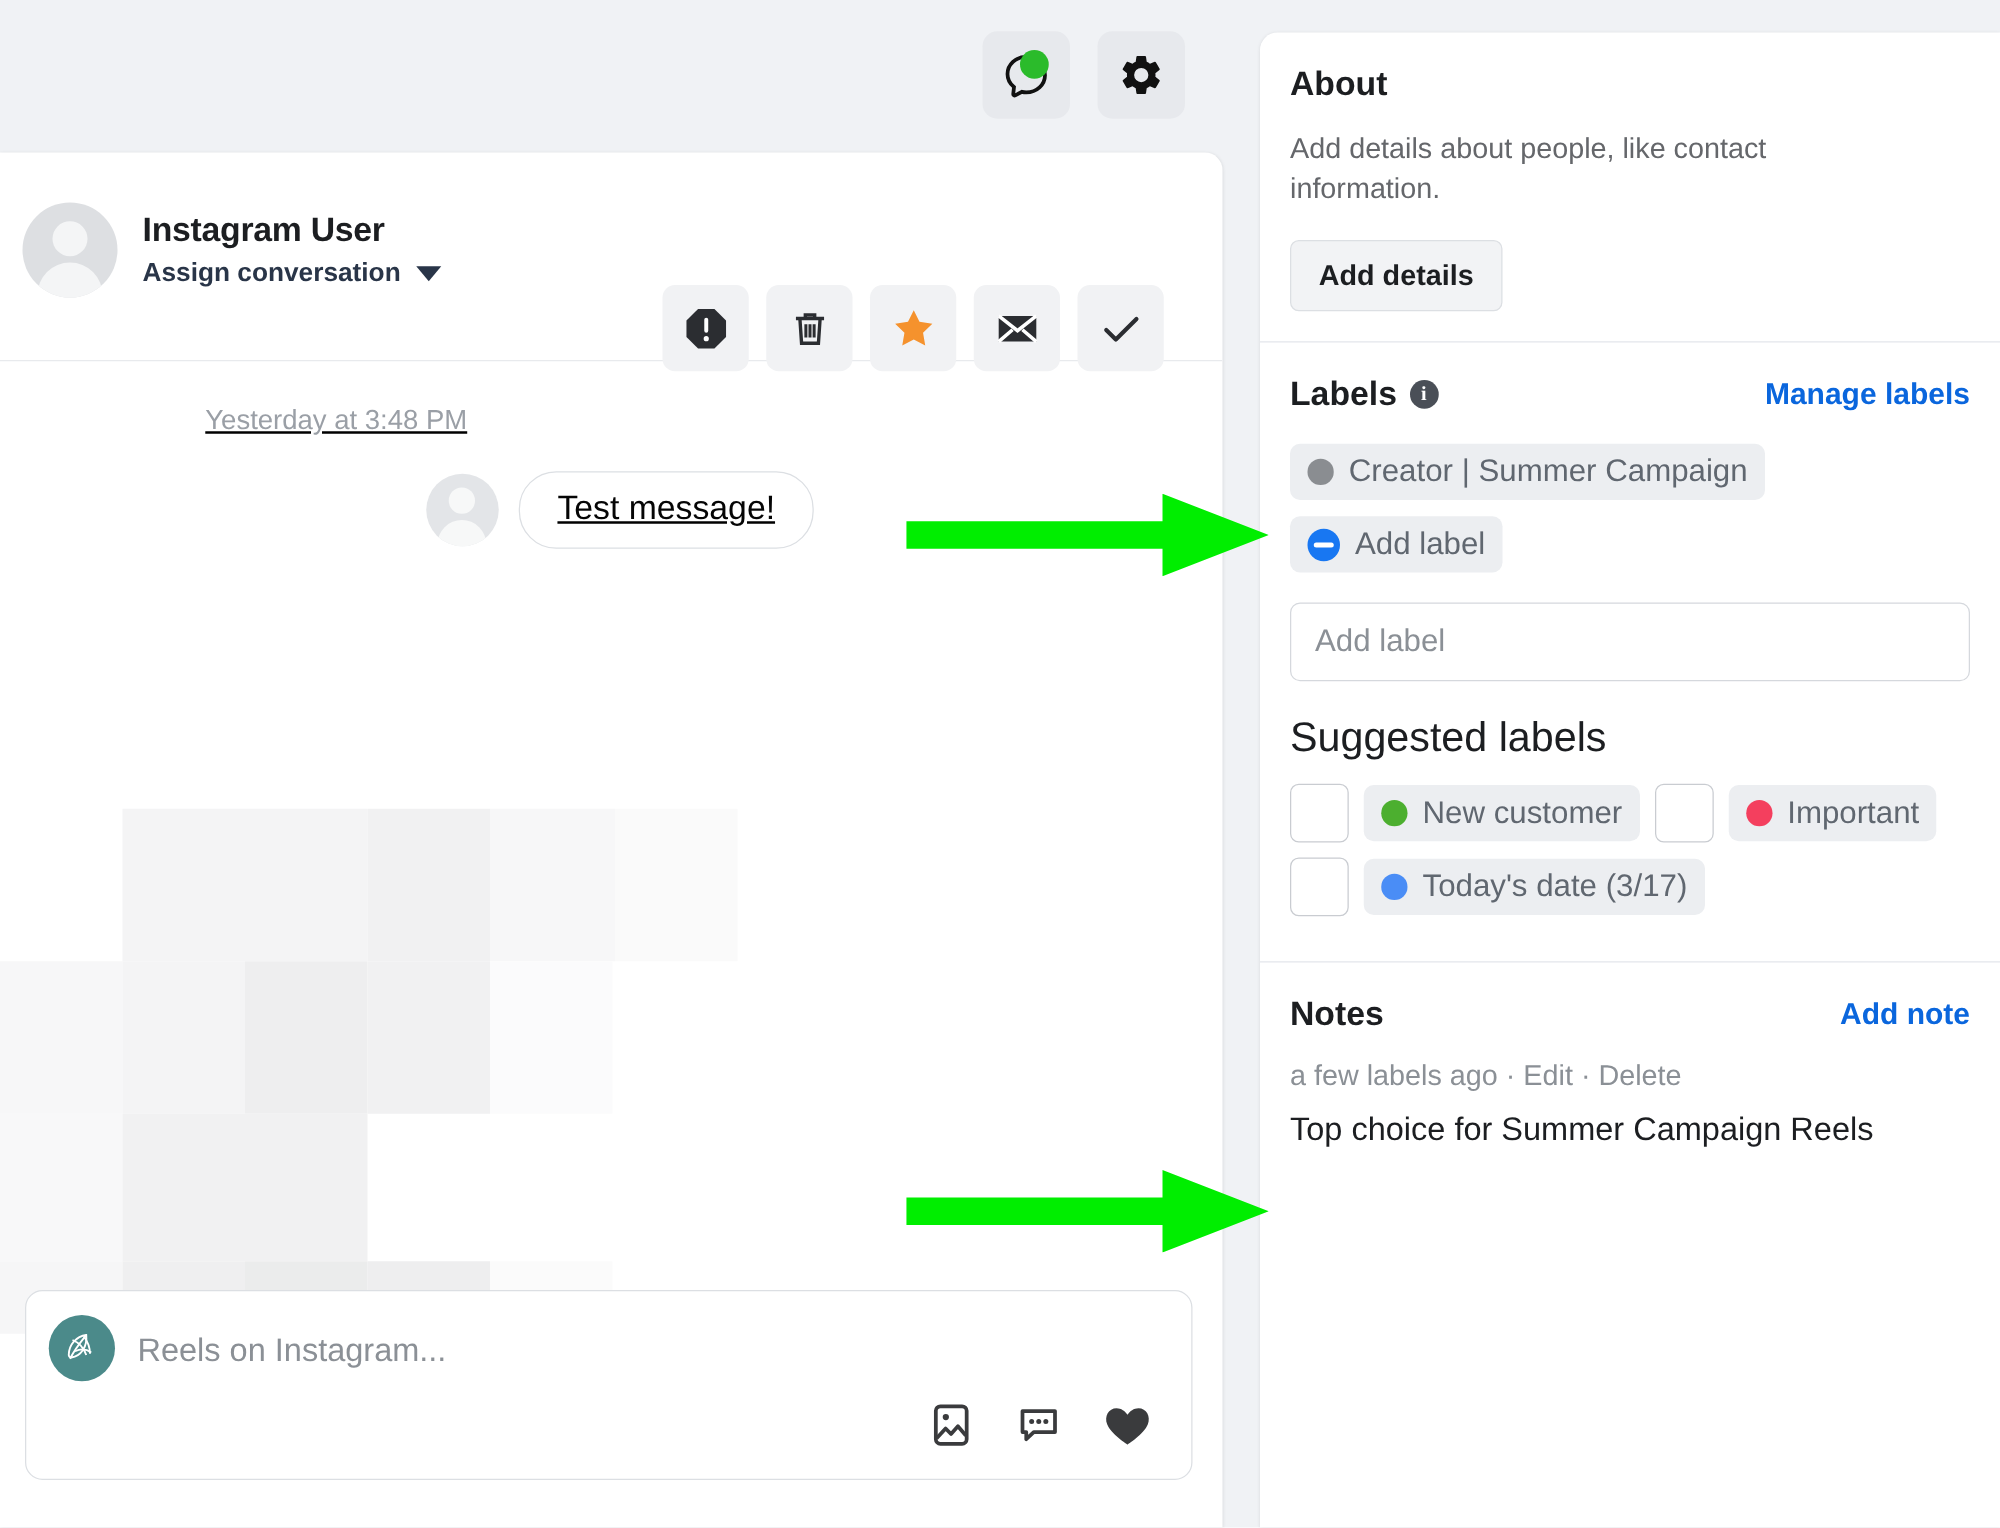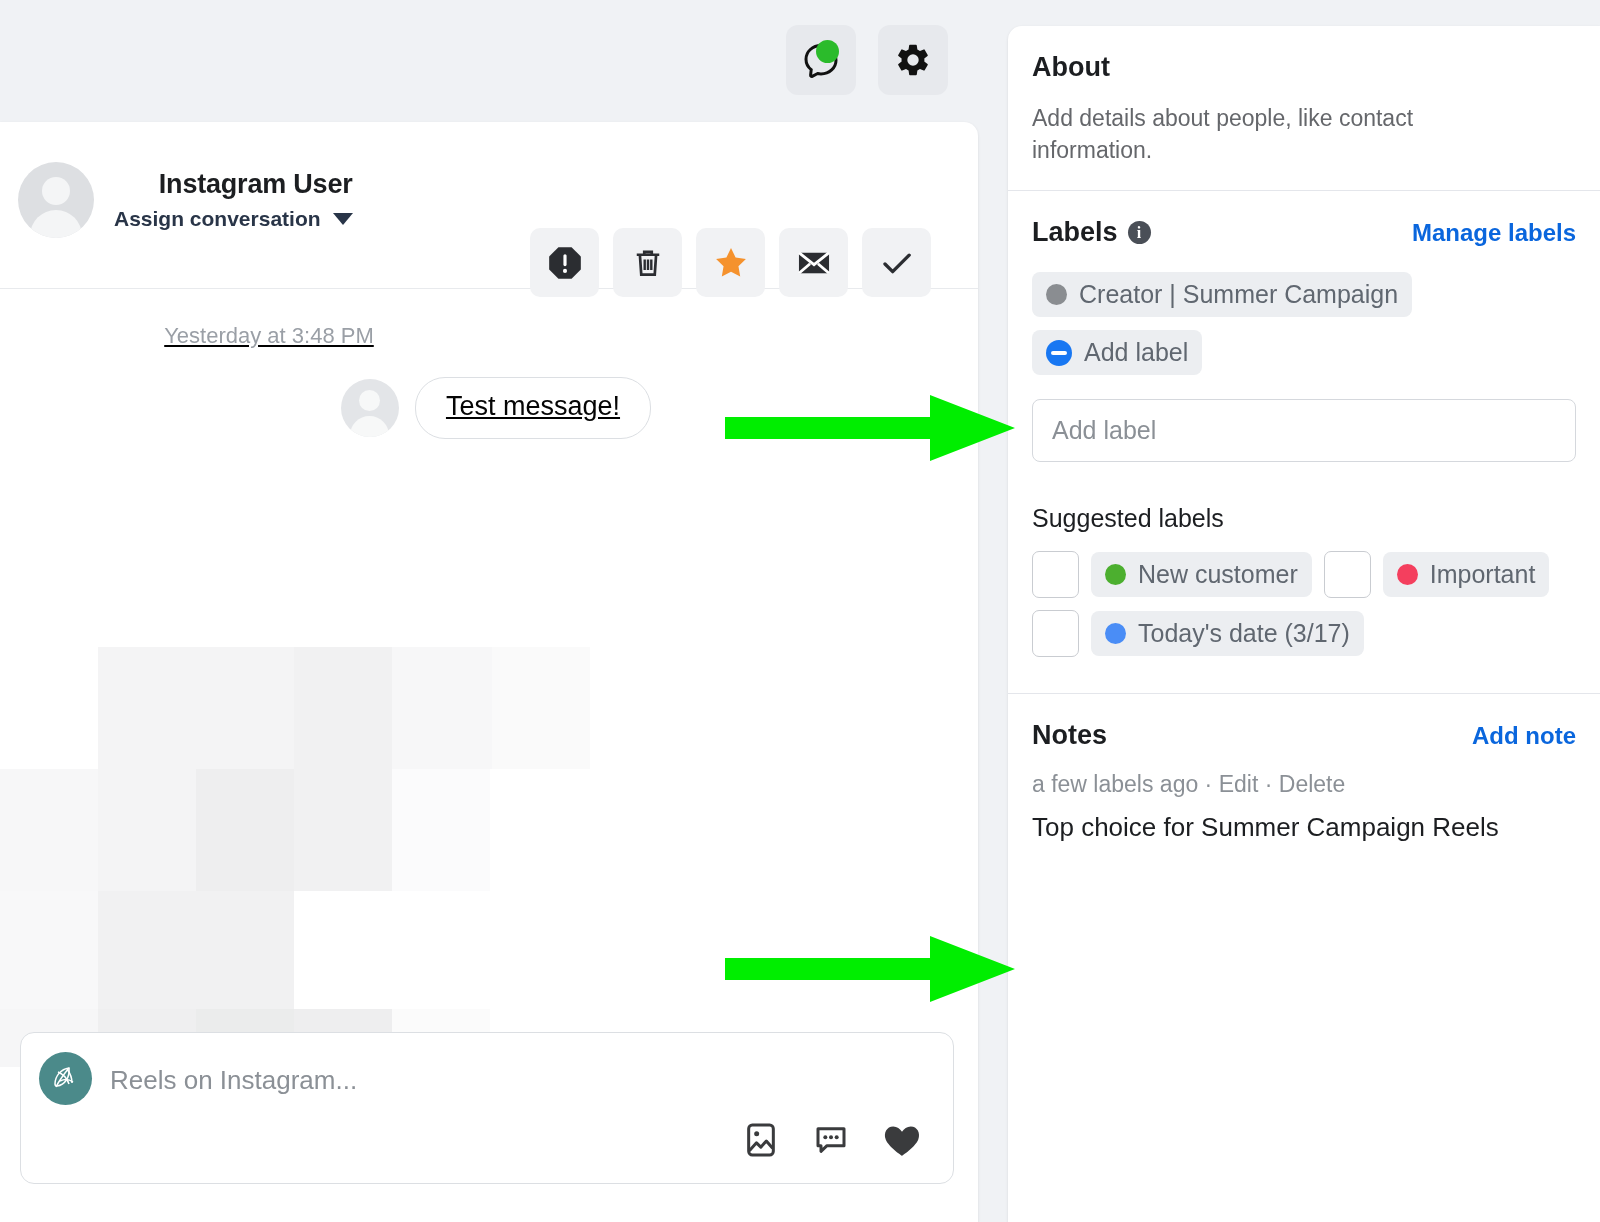--- a/index.html
+++ b/index.html
@@ -63,21 +63,20 @@
     box-shadow: 0 1px 3px rgba(0,0,0,0.10);
     overflow: hidden;
   }
 
   
   #conv-header {
     position: relative;
     height: 167px;
     border-bottom: 1px solid #e8eaed;
     box-sizing: border-box;
-    text-align: right;
   }
   #conv-user {
     position: absolute;
     left: 18px;
     top: 40px;
     display: flex;
     align-items: center;
     gap: 20px;
   }
   .avatar-circle {
@@ -363,23 +362,23 @@
     height: 63px;
     padding: 0 19px;
     font-size: 25px;
     color: #8b9096;
     font-family: "Liberation Sans", sans-serif;
     background: #fff;
     outline: none;
   }
   #add-label-input::placeholder { color: #8b9096; }
   #suggested-title {
-    font-size: 25px;
+    font-size: 33px;
     color: #1c1e21;
-    margin-top: 42px;
+    margin-top: 26px;
   }
   #suggested-rows { margin-top: 18px; }
   .sugg-row {
     display: flex;
     align-items: center;
     gap: 12px;
     margin-bottom: 12px;
     flex-wrap: wrap;
   }
   .sugg-item {
@@ -554,20 +553,21 @@
   </div>
 </div>
 
 <div id="details-panel">
 
   <div class="section">
     <div class="sec-head">
       <div class="sec-title">About</div>
     </div>
     <div id="about-desc">Add details about people, like contact information.</div>
+    <div id="add-details-btn">Add details</div>
   </div>
 
   <div class="section">
     <div class="sec-head">
       <div class="sec-title">
         <span>Labels</span>
         <span class="info-badge">i</span>
       </div>
       <div class="sec-link">Manage labels</div>
     </div>

